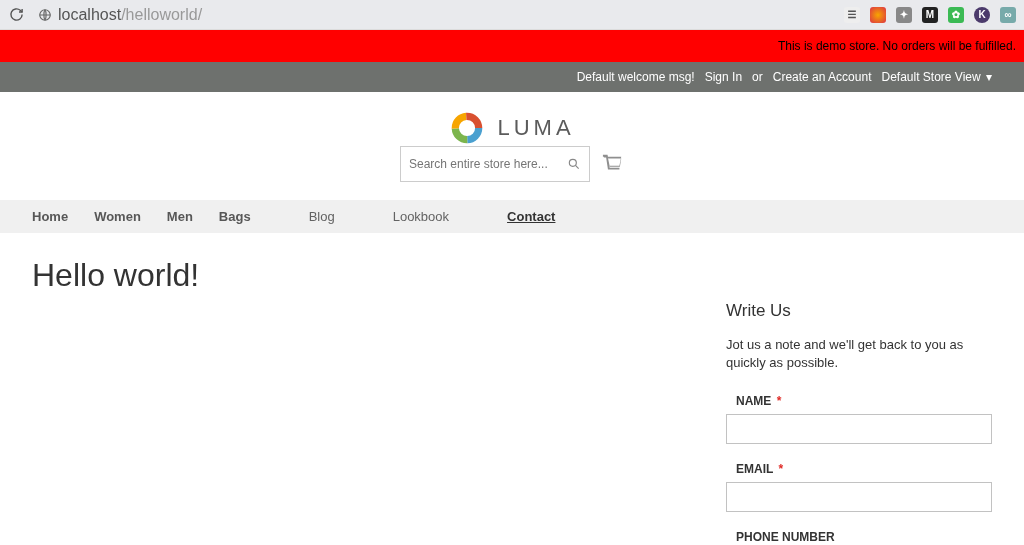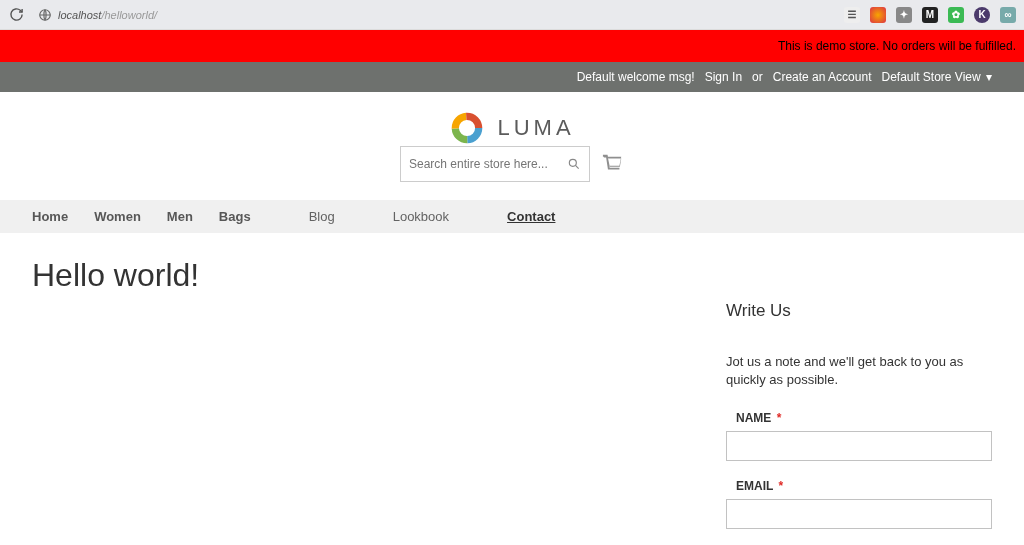--- a/index.html
+++ b/index.html
@@ -2,21 +2,21 @@
 <html><head>
 <meta charset="utf-8">
 <style>
   * { box-sizing: border-box; margin: 0; padding: 0; }
   html, body { width: 1024px; height: 545px; font-family: 'Helvetica Neue', Helvetica, Arial, sans-serif; overflow: hidden; background: #fff; }
   
   .browser-bar { height: 30px; background: #e9eaed; display: flex; align-items: center; padding: 0 8px; gap: 8px; border-bottom: 1px solid #dcdcdc; }
   .reload { width: 16px; height: 16px; display: flex; align-items: center; justify-content: center; color: #555; }
   .omnibox { flex: 1; display: flex; align-items: center; gap: 6px; padding: 0 6px; }
   .globe { width: 14px; height: 14px; color: #666; }
-  .url { font-size: 11px; color: #555; font-style: italic; }
+  .url { font-size: 16px; color: #555; }
   .url .path { color: #999; }
   .ext-icons { display: flex; gap: 10px; align-items: center; }
   .ext { width: 16px; height: 16px; border-radius: 3px; display:flex; align-items:center; justify-content:center; font-size:10px; color:#fff; font-weight:bold;}
   .ext.translate { background:#eee; color:#555;}
   .ext.swirl { background: radial-gradient(circle,#f7a500,#d34); }
   .ext.bug { background:#888;}
   .ext.mega { background:#222;}
   .ext.berry { background:#3bba54;}
   .ext.k { background:#4b3a6b; border-radius:50%;}
   .ext.link { background:#7aa;}
@@ -45,21 +45,21 @@
   .nav { display: flex; gap: 26px; padding: 9px 0; font-size: 13px; }
   .nav a { color: #636363; text-decoration: none; cursor: pointer; }
   .nav a.active { text-decoration: underline; font-weight: 700; color: #333; }
   .nav a.home, .nav a.women, .nav a.men, .nav a.bags { font-weight: 700; color:#575757;}
   .nav .spacer { width: 6px; }
   
   .main { padding: 24px 0; display: flex; }
   .col-main { flex: 1; }
   .page-title { font-size: 32px; font-weight: 300; color: #333; }
   .col-side { width: 266px; padding-top: 44px; }
-  .legend { font-size: 17px; font-weight: 300; color: #333; margin-bottom: 32px; }
+  .legend { font-size: 17px; font-weight: 300; color: #333; margin-bottom: 15px; }
   .note { font-size: 13px; color: #333; line-height: 1.4; margin-bottom: 22px; }
   .field { margin-bottom: 18px; }
   .field label { font-size: 12px; font-weight: 700; color: #333; text-transform: uppercase; display: block; margin-bottom: 6px; margin-left: 10px; }
   .field .req { color: #e02b27; margin-left: 2px; }
   .field input { width: 100%; height: 30px; border: 1px solid #c2c2c2; padding: 0 8px; font-size: 13px; }
 </style>
 </head>
 <body>
 
 <div class="browser-bar">

